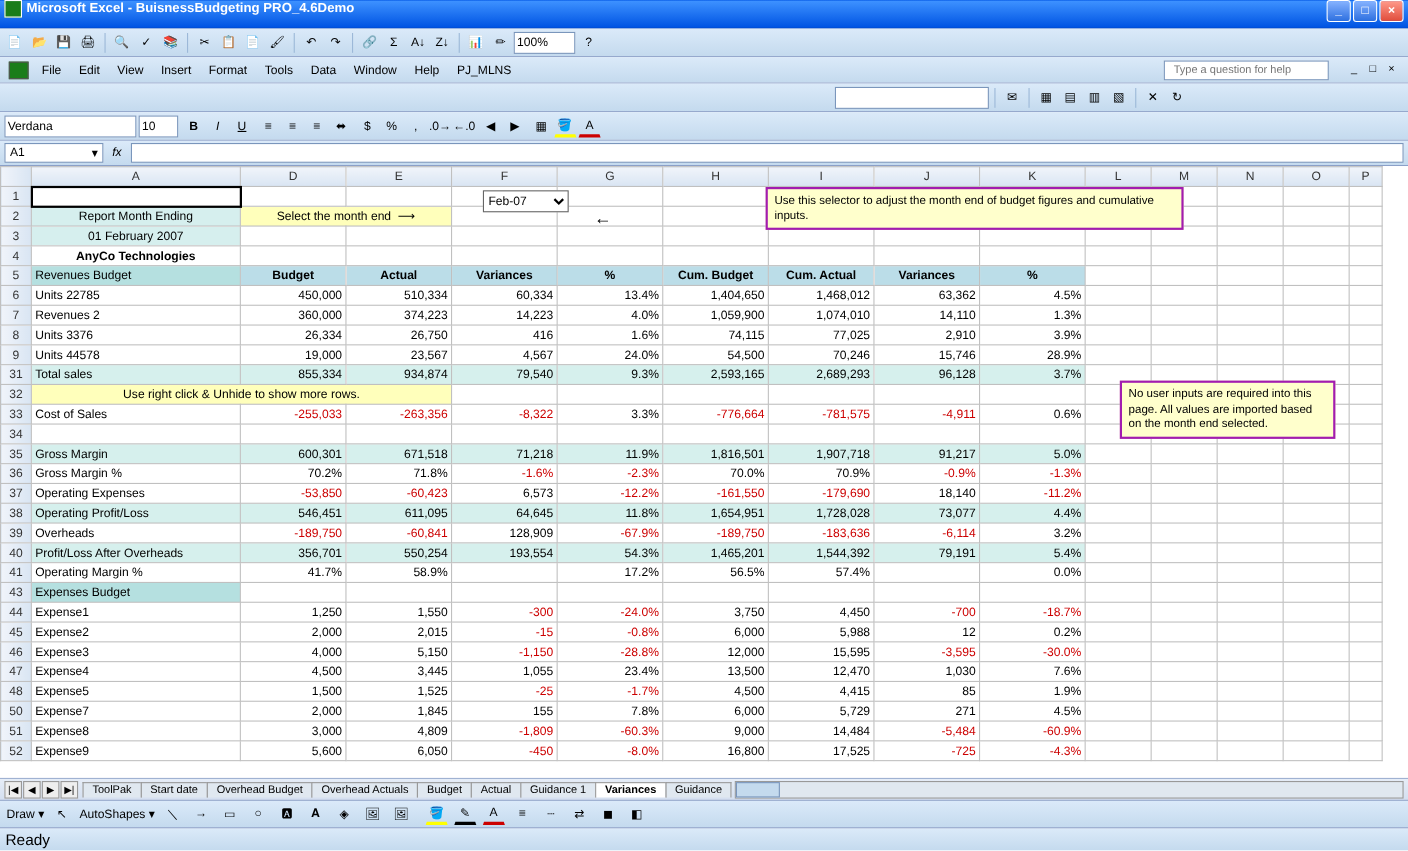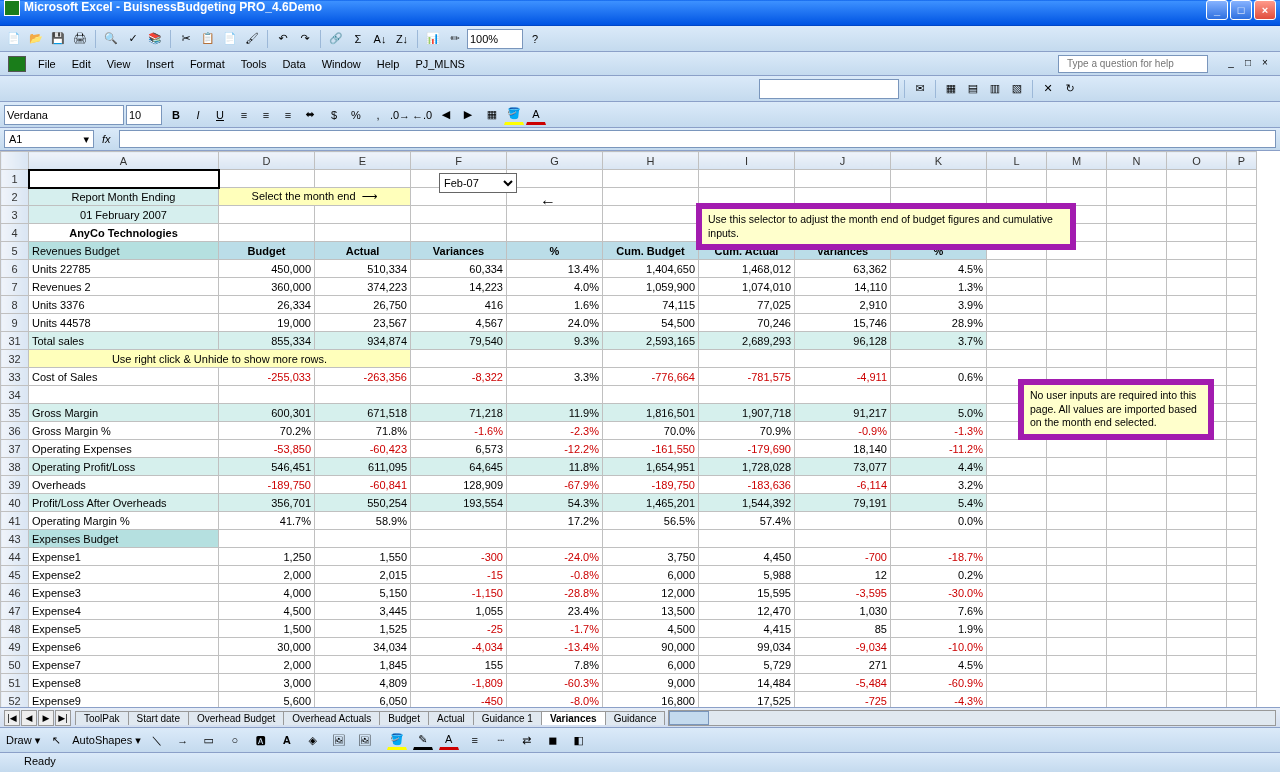--- a/index.html
+++ b/index.html
@@ -48,36 +48,36 @@
 .hdr-blue { background: #bbdde8 !important; font-weight: bold; text-align: center; }
 .hdr-teal { background: #b5e0e0 !important; }
 .row-hl { background: #d6f0ed !important; }
 .bold { font-weight: bold; }
 .company { background: #fff; font-weight: bold; text-align: center; }
 .report-box { background: #d6efee !important; text-align: center; }
 .tip-sel { background: #ffffbb !important; text-align: center; color: #000; }
 .unhide-tip { background: #ffffbb !important; text-align: center; font-size: 10px; }
 .active-cell { outline: 2px solid #000; outline-offset: -1px; }
 
-.note-box { position: absolute; background: #ffffcc; border: 6px solid #a21caf; padding: 4px 6px; font-size: 10.5px; line-height: 1.3; margin-top: 33px; }
+.note-box { position: absolute; background: #ffffcc; border: 2px solid #a21caf; padding: 4px 6px; font-size: 10.5px; line-height: 1.3; }
 
 .month-select { position: absolute; width: 78px; height: 20px; border: 1px solid #666; background: #fff; font-size: 11px; }
 
 
 .tab-row { background: linear-gradient(#e6edf7, #d4dff0); border-top: 1px solid #8ba0c8; display: flex; align-items: center; height: 20px; padding: 0 4px; gap: 0; font-size: 10px; }
 .tab-nav { display: flex; gap: 1px; margin-right: 4px; }
 .tab-nav span { width: 16px; height: 16px; border: 1px solid #999; background: #eee; text-align: center; cursor: pointer; font-size: 9px; line-height: 14px; }
 .sheet-tab { padding: 1px 8px; background: #e0e8f0; border: 1px solid #999; border-bottom: none; cursor: pointer; margin-right: -1px; }
 .sheet-tab.active { background: #fff; font-weight: bold; }
 .hscroll { flex: 1; height: 16px; background: #e0e8f0; border: 1px solid #999; margin-left: 4px; position: relative; }
 .hscroll .thumb { position: absolute; left: 0; top: 0; width: 40px; height: 14px; background: #c4daee; border: 1px solid #7a96bc; }
 
 
 .draw-bar { background: linear-gradient(#dbeaf9, #c4daee); border-top: 1px solid #8ba0c8; display: flex; align-items: center; padding: 2px 6px; gap: 6px; min-height: 22px; font-size: 11px; }
-.status-bar { background: linear-gradient(#dbeaf9, #c4daee); border-top: 1px solid #8ba0c8; padding: 2px 24px; min-height: 20px; font-size: 11px; }
+.status-bar { background: linear-gradient(#dbeaf9, #c4daee); border-top: 1px solid #8ba0c8; padding: 2px 5px; min-height: 20px; font-size: 14px; }
 </style>
 </head>
 <body>
 
 <div class="titlebar">
   <div class="app-icon"></div>
   <div class="title">Microsoft Excel - BuisnessBudgeting PRO_4.6Demo</div>
   <div class="win-btns">
     <div class="win-btn min">_</div>
     <div class="win-btn max">□</div>
@@ -657,37 +657,20 @@
           <td class="col-num ">4,415</td>
           <td class="col-num ">85</td>
           <td class="col-num ">1.9%</td>
           <td></td>
           <td></td>
           <td></td>
           <td></td>
           <td></td>
         </tr>
         <tr>
-          <th class="rowh">49</th>
-          <td>Expense6</td>
-          <td class="col-num ">30,000</td>
-          <td class="col-num ">34,034</td>
-          <td class="col-num neg">-4,034</td>
-          <td class="col-num neg">-13.4%</td>
-          <td class="col-num ">90,000</td>
-          <td class="col-num ">99,034</td>
-          <td class="col-num neg">-9,034</td>
-          <td class="col-num neg">-10.0%</td>
-          <td></td>
-          <td></td>
-          <td></td>
-          <td></td>
-          <td></td>
-        </tr>
-        <tr>
           <th class="rowh">50</th>
           <td>Expense7</td>
           <td class="col-num ">2,000</td>
           <td class="col-num ">1,845</td>
           <td class="col-num ">155</td>
           <td class="col-num ">7.8%</td>
           <td class="col-num ">6,000</td>
           <td class="col-num ">5,729</td>
           <td class="col-num ">271</td>
           <td class="col-num ">4.5%</td>

